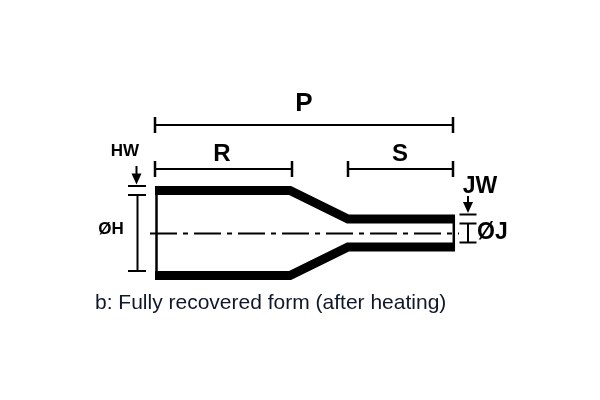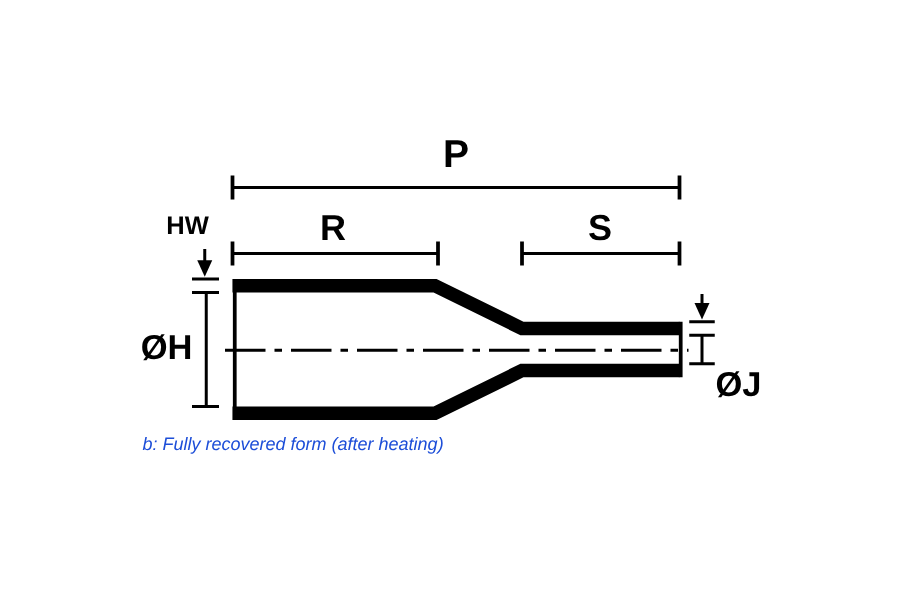--- a/index.html
+++ b/index.html
@@ -29,23 +29,22 @@
     font-size: 24px;
     line-height: 1;
     text-align: center;
     white-space: nowrap;
   }
   .dim-label.big { font-size: 26px; }
   .caption {
     position: absolute;
     left: 95px;
     top: 289px;
-    color: #1d4ed8;
-    font-style: italic;
-    font-size: 12px;
+    color: #0f172a;
+    font-size: 21px;
     line-height: 1.2;
     white-space: nowrap;
   }
 </style>
 </head>
 <body>
 
 <div class="stage">
 
   <svg class="diagram-svg" viewBox="0 0 600 400" fill="none" stroke="#000000">
@@ -98,20 +97,21 @@
   </svg>
 
   <div class="dim-label big" style="left:284px; top:89px; width:40px;">P</div>
 
   <div class="dim-label" style="left:202px; top:141px; width:40px;">R</div>
 
   <div class="dim-label" style="left:380px; top:141px; width:40px;">S</div>
 
   <div class="dim-label" style="left:95px; top:142px; width:60px; font-size:17px;">HW</div>
 
-  <div class="dim-label" style="left:81px; top:220px; width:60px; font-size:23px;">ØH</div>
+  <div class="dim-label" style="left:81px; top:220px; width:60px; font-size:17px;">ØH</div>
 
+  <div class="dim-label" style="left:450px; top:174px; width:60px; font-size:23px;">JW</div>
 
-  <div class="dim-label" style="left:477px; top:220px; width:60px; font-size:23px; text-align:left;margin-top:25px;">ØJ</div>
+  <div class="dim-label" style="left:477px; top:220px; width:60px; font-size:23px; text-align:left;">ØJ</div>
 
   <div class="caption">b: Fully recovered form (after heating)</div>
 
 </div>
 
 </body></html>

